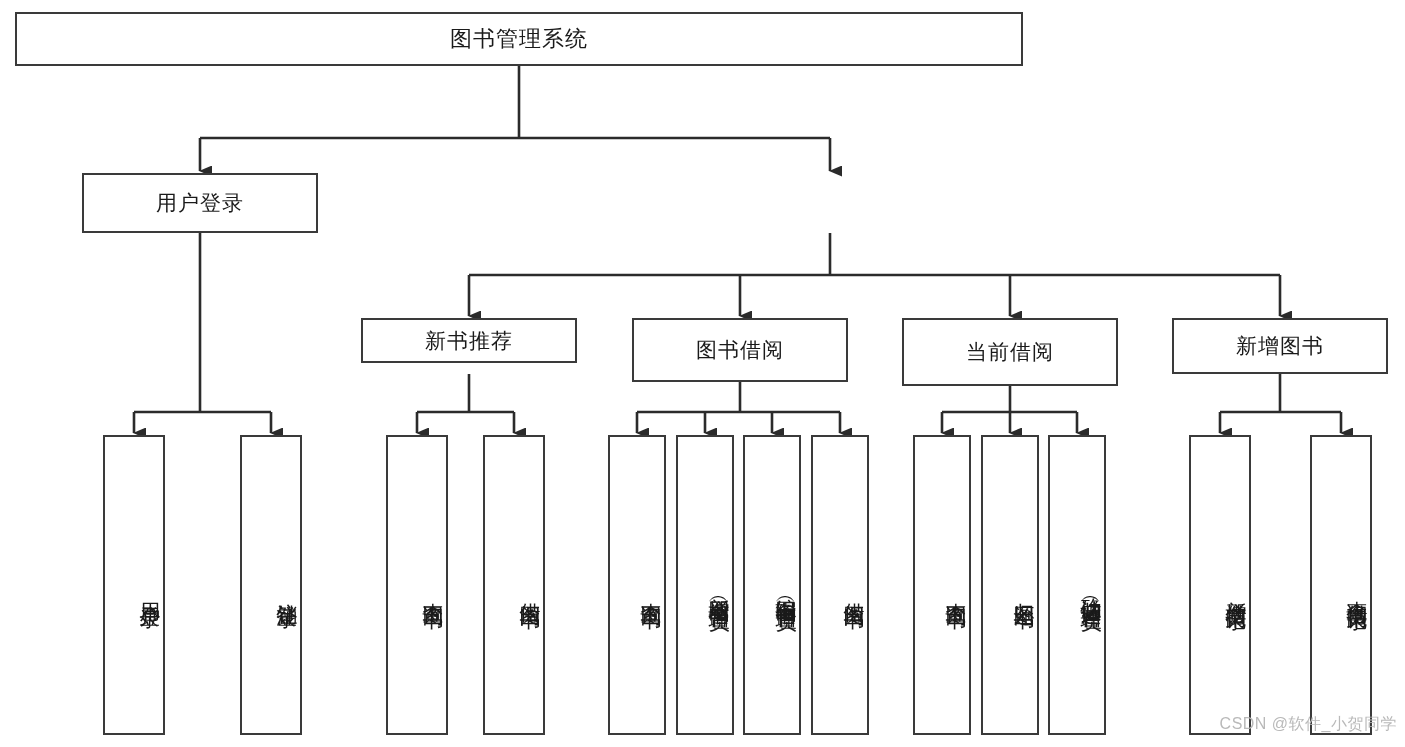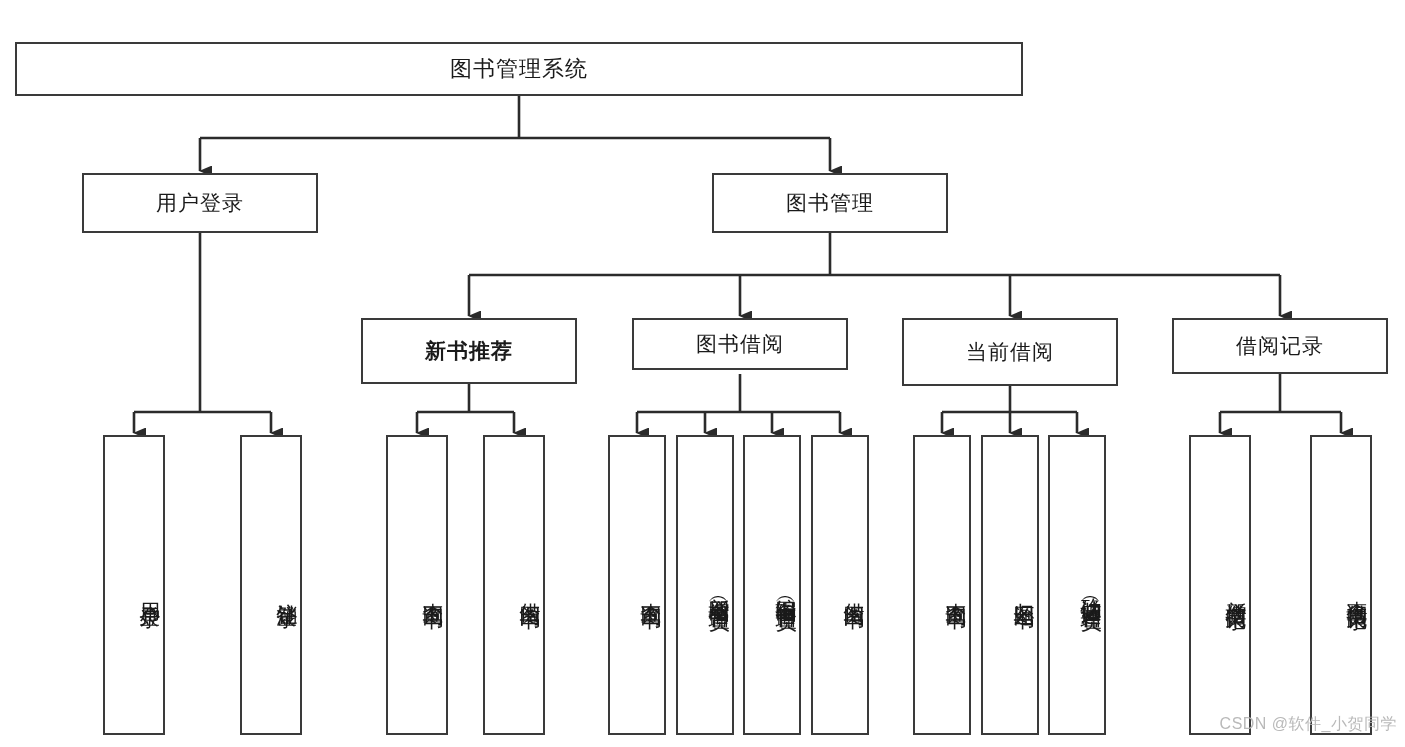--- a/index.html
+++ b/index.html
@@ -3,21 +3,21 @@
 <meta charset="utf-8">
 <style>
   html,body{margin:0;padding:0;background:#ffffff;}
   body{font-family:"Liberation Sans","DejaVu Sans",sans-serif;}
   #stage{position:relative;width:1405px;height:747px;background:#fff;overflow:hidden;}
   #wires{position:absolute;left:0;top:0;width:1405px;height:747px;}
   .node{position:absolute;box-sizing:border-box;background:#ffffff;
         border:2.5px solid #3a3a3a;display:flex;align-items:center;justify-content:center;
         color:#1a1a1a;}
   .node.h{font-size:21px;letter-spacing:1px;}
-  .node.root{font-size:22px;margin-top:30px;}
+  .node.root{font-size:22px;}
   .node.v{writing-mode:vertical-rl;text-orientation:upright;
           align-items:flex-start;justify-content:center;padding-top:10px;
           font-size:21px;line-height:1.22;letter-spacing:2px;}
   .node .lbl{display:block;white-space:nowrap;}
   .node.v .lbl{writing-mode:vertical-rl;text-orientation:upright;}
   .wm{position:absolute;right:8px;bottom:12px;font-size:16px;color:#b9b9b9;
       letter-spacing:.5px;white-space:nowrap;}
 </style>
 </head>
 <body>
@@ -67,35 +67,32 @@
       </g>
   </svg>
 
   <div class="node root h" style="left:15px;top:12px;width:1008px;height:54px;">
     <span class="lbl">图书管理系统</span>
   </div>
 
   <div class="node h" style="left:82px;top:173px;width:236px;height:60px;">
     <span class="lbl">用户登录</span>
   </div>
-  <div class="node h" style="left:712px;top:173px;width:236px;height:60px;">
-    <span class="lbl">图书管理</span>
-  </div>
 
-  <div class="node h" style="left:361px;top:318px;width:216px;height:66px;font-weight:bold;">
+  <div class="node h" style="left:361px;top:318px;width:216px;height:45px;">
     <span class="lbl">新书推荐</span>
   </div>
-  <div class="node h" style="left:632px;top:318px;width:216px;height:52px;">
+  <div class="node h" style="left:632px;top:318px;width:216px;height:64px;">
     <span class="lbl">图书借阅</span>
   </div>
   <div class="node h" style="left:902px;top:318px;width:216px;height:68px;">
     <span class="lbl">当前借阅</span>
   </div>
   <div class="node h" style="left:1172px;top:318px;width:216px;height:56px;">
-    <span class="lbl">借阅记录</span>
+    <span class="lbl">新增图书</span>
   </div>
 
   <div class="node v" style="left:103px;top:435px;width:62px;height:300px;">
     <span class="lbl">用户登录</span>
   </div>
   <div class="node v" style="left:240px;top:435px;width:62px;height:300px;">
     <span class="lbl">注销登录</span>
   </div>
 
   <div class="node v" style="left:386px;top:435px;width:62px;height:300px;">

